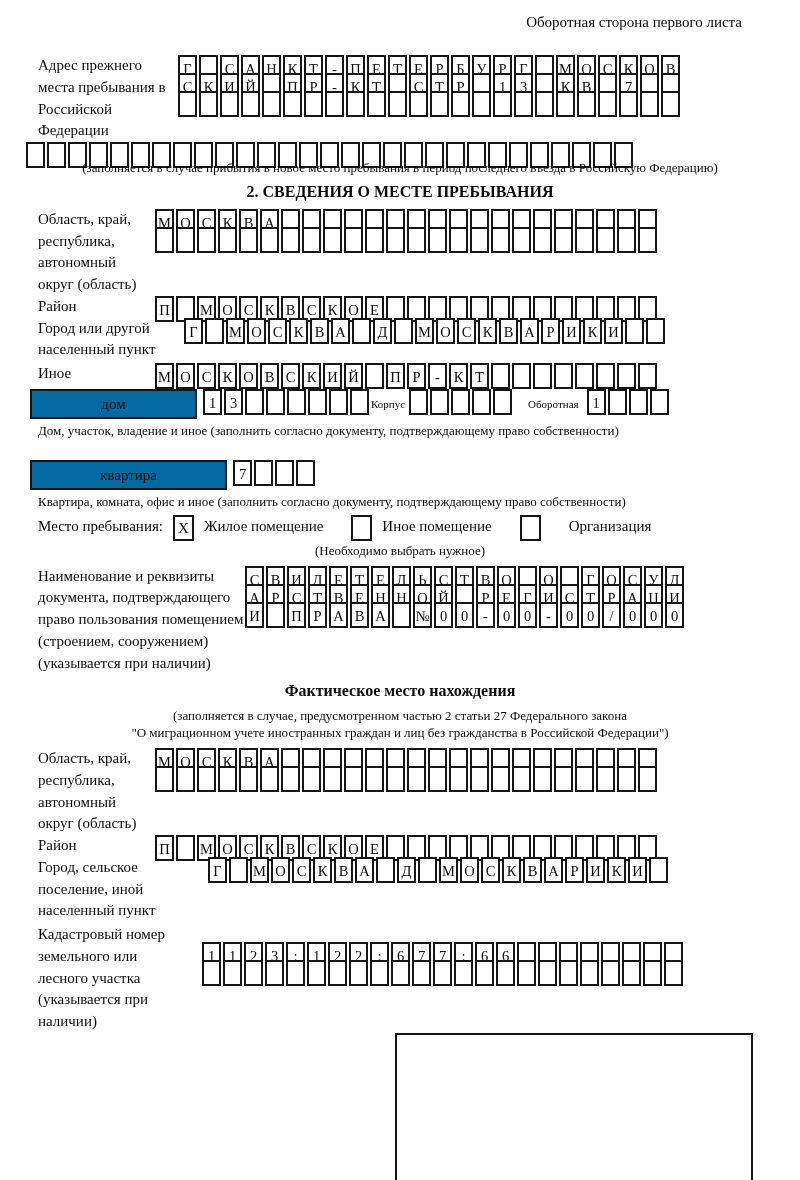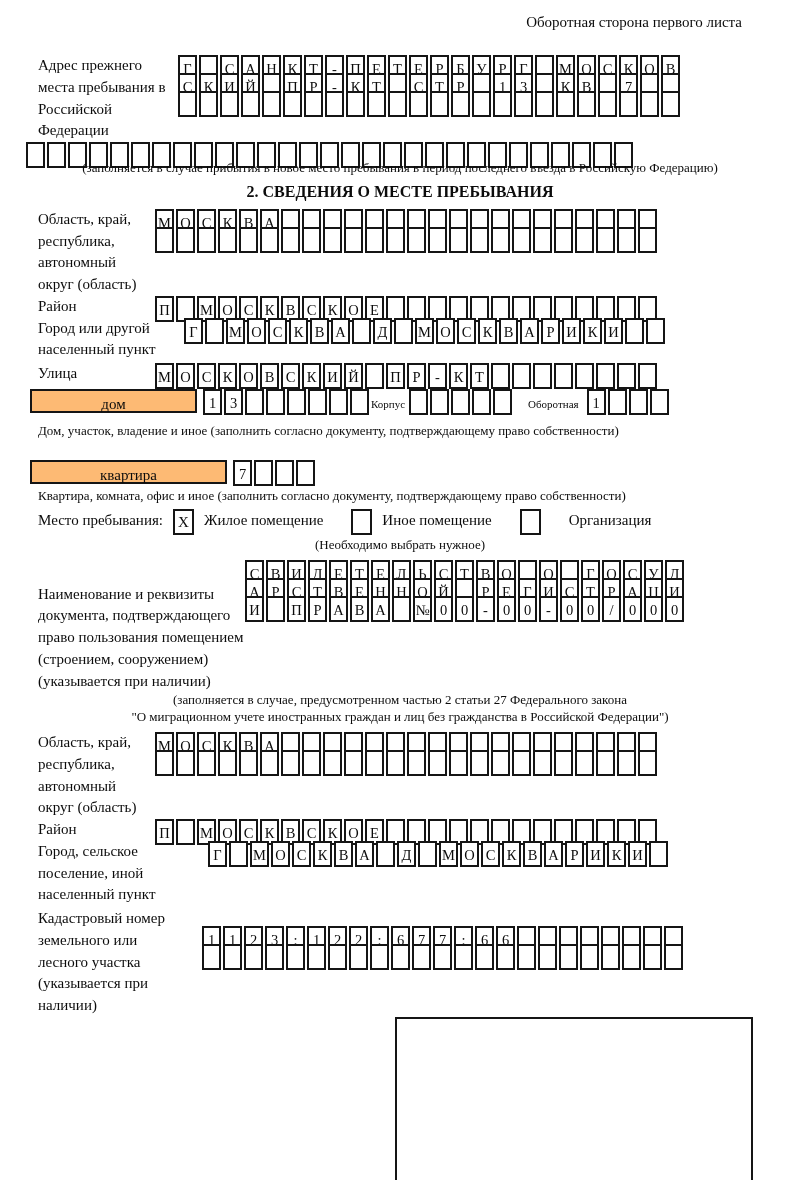--- a/index.html
+++ b/index.html
@@ -22,22 +22,22 @@
     border: 2px solid #151515; margin-right: 2px;
     font-size: 14.5px; line-height: 24px; text-align: center;
     vertical-align: top; background: #fff;
   }
   .caption { font-size: 13px; line-height: 1.3; }
   .center { text-align: center; }
 
   .sec-title { font-weight: bold; font-size: 16px; text-align: center; margin: 6px 0 8px 0; }
 
   .widebox {
-    border: 2px solid #151515; height: 24px; line-height: 26px;
-    text-align: center; font-size: 15px; flex: none; background: #fdba74;
+    border: 2px solid #151515; height: 30px; line-height: 26px;
+    text-align: center; font-size: 15px; flex: none; background: #0369a1;
   }
   .inline-lbl { font-size: 11px; line-height: 30px; flex: none; }
 
   .checkbox {
     display: inline-block; width: 21px; height: 26px;
     border: 2px solid #151515; vertical-align: middle;
     text-align: center; font-size: 15px; line-height: 23px; background: #fff;
   }
   .mesto-row { margin: 4px 0 2px 8px; font-size: 15px; }
   .mesto-row .gap-s { display: inline-block; width: 10px; }
@@ -82,21 +82,21 @@
     <div class="lbl" style="width:125px;">Район</div>
     <div class="cells-row"><span class="cell">П</span><span class="cell"></span><span class="cell">М</span><span class="cell">О</span><span class="cell">С</span><span class="cell">К</span><span class="cell">В</span><span class="cell">С</span><span class="cell">К</span><span class="cell">О</span><span class="cell">Е</span><span class="cell"></span><span class="cell"></span><span class="cell"></span><span class="cell"></span><span class="cell"></span><span class="cell"></span><span class="cell"></span><span class="cell"></span><span class="cell"></span><span class="cell"></span><span class="cell"></span><span class="cell"></span><span class="cell"></span></div>
   </div>
 
   <div class="row">
     <div class="lbl" style="width:154px;">Город или другой населенный пункт</div>
     <div class="cells-row"><span class="cell">Г</span><span class="cell"></span><span class="cell">М</span><span class="cell">О</span><span class="cell">С</span><span class="cell">К</span><span class="cell">В</span><span class="cell">А</span><span class="cell"></span><span class="cell">Д</span><span class="cell"></span><span class="cell">М</span><span class="cell">О</span><span class="cell">С</span><span class="cell">К</span><span class="cell">В</span><span class="cell">А</span><span class="cell">Р</span><span class="cell">И</span><span class="cell">К</span><span class="cell">И</span><span class="cell"></span><span class="cell"></span></div>
   </div>
 
   <div class="row mt2">
-    <div class="lbl" style="width:125px;">Улица</div>
+    <div class="lbl" style="width:125px;">Иное</div>
     <div class="cells-row"><span class="cell">М</span><span class="cell">О</span><span class="cell">С</span><span class="cell">К</span><span class="cell">О</span><span class="cell">В</span><span class="cell">С</span><span class="cell">К</span><span class="cell">И</span><span class="cell">Й</span><span class="cell"></span><span class="cell">П</span><span class="cell">Р</span><span class="cell">-</span><span class="cell">К</span><span class="cell">Т</span><span class="cell"></span><span class="cell"></span><span class="cell"></span><span class="cell"></span><span class="cell"></span><span class="cell"></span><span class="cell"></span><span class="cell"></span></div>
   </div>
 
   <div class="row mt4 mb4">
     <div class="widebox" style="width:167px;">дом</div>
     <div class="cells-row" style="margin-left:6px;"><span class="cell">1</span><span class="cell">3</span><span class="cell"></span><span class="cell"></span><span class="cell"></span><span class="cell"></span><span class="cell"></span><span class="cell"></span></div>
     <div class="inline-lbl">Корпус</div>
     <div class="cells-row" style="margin-left:4px;"><span class="cell"></span><span class="cell"></span><span class="cell"></span><span class="cell"></span><span class="cell"></span></div>
     <div class="inline-lbl" style="margin-left:14px;">Оборотная</div>
     <div class="cells-row" style="margin-left:8px;"><span class="cell">1</span><span class="cell"></span><span class="cell"></span><span class="cell"></span></div>
@@ -108,28 +108,29 @@
     <div class="cells-row" style="margin-left:6px;"><span class="cell">7</span><span class="cell"></span><span class="cell"></span><span class="cell"></span></div>
   </div>
   <div class="caption" style="padding-left:8px;">Квартира, комната, офис и иное (заполнить согласно документу, подтверждающему право собственности)</div>
 
   <div class="mesto-row">
     <span>Место пребывания:</span><span class="gap-s"></span><span class="checkbox"><span>X</span></span><span class="gap-s"></span><span>Жилое помещение</span><span class="gap-m"></span><span class="checkbox"><span></span></span><span class="gap-s"></span><span>Иное помещение</span><span class="gap-m"></span><span class="checkbox"><span></span></span><span class="gap-m"></span><span>Организация</span>
   </div>
   <div class="caption center mb6">(Необходимо выбрать нужное)</div>
 
   <div class="row">
-    <div class="lbl" style="width:215px;margin-top:24px;">Наименование и реквизиты документа, подтверждающего право пользования помещением (строением, сооружением) (указывается при наличии)</div>
+    <div class="lbl" style="width:215px;">Наименование и реквизиты документа, подтверждающего право пользования помещением (строением, сооружением) (указывается при наличии)</div>
     <div class="cells-col">
       <div class="cells-row"><span class="cell">С</span><span class="cell">В</span><span class="cell">И</span><span class="cell">Д</span><span class="cell">Е</span><span class="cell">Т</span><span class="cell">Е</span><span class="cell">Л</span><span class="cell">Ь</span><span class="cell">С</span><span class="cell">Т</span><span class="cell">В</span><span class="cell">О</span><span class="cell"></span><span class="cell">О</span><span class="cell"></span><span class="cell">Г</span><span class="cell">О</span><span class="cell">С</span><span class="cell">У</span><span class="cell">Д</span></div>
       <div class="cells-row"><span class="cell">А</span><span class="cell">Р</span><span class="cell">С</span><span class="cell">Т</span><span class="cell">В</span><span class="cell">Е</span><span class="cell">Н</span><span class="cell">Н</span><span class="cell">О</span><span class="cell">Й</span><span class="cell"></span><span class="cell">Р</span><span class="cell">Е</span><span class="cell">Г</span><span class="cell">И</span><span class="cell">С</span><span class="cell">Т</span><span class="cell">Р</span><span class="cell">А</span><span class="cell">Ц</span><span class="cell">И</span></div>
       <div class="cells-row"><span class="cell">И</span><span class="cell"></span><span class="cell">П</span><span class="cell">Р</span><span class="cell">А</span><span class="cell">В</span><span class="cell">А</span><span class="cell"></span><span class="cell">№</span><span class="cell">0</span><span class="cell">0</span><span class="cell">-</span><span class="cell">0</span><span class="cell">0</span><span class="cell">-</span><span class="cell">0</span><span class="cell">0</span><span class="cell">/</span><span class="cell">0</span><span class="cell">0</span><span class="cell">0</span></div>
     </div>
   </div>
 
+  <div class="sec-title" style="margin-top:8px;">Фактическое место нахождения</div>
   <div class="caption center">(заполняется в случае, предусмотренном частью 2 статьи 27 Федерального закона</div>
   <div class="caption center mb6">"О миграционном учете иностранных граждан и лиц без гражданства в Российской Федерации")</div>
 
   <div class="row">
     <div class="lbl" style="width:125px;">Область, край, республика, автономный округ (область)</div>
     <div class="cells-col">
       <div class="cells-row"><span class="cell">М</span><span class="cell">О</span><span class="cell">С</span><span class="cell">К</span><span class="cell">В</span><span class="cell">А</span><span class="cell"></span><span class="cell"></span><span class="cell"></span><span class="cell"></span><span class="cell"></span><span class="cell"></span><span class="cell"></span><span class="cell"></span><span class="cell"></span><span class="cell"></span><span class="cell"></span><span class="cell"></span><span class="cell"></span><span class="cell"></span><span class="cell"></span><span class="cell"></span><span class="cell"></span><span class="cell"></span></div>
       <div class="cells-row"><span class="cell"></span><span class="cell"></span><span class="cell"></span><span class="cell"></span><span class="cell"></span><span class="cell"></span><span class="cell"></span><span class="cell"></span><span class="cell"></span><span class="cell"></span><span class="cell"></span><span class="cell"></span><span class="cell"></span><span class="cell"></span><span class="cell"></span><span class="cell"></span><span class="cell"></span><span class="cell"></span><span class="cell"></span><span class="cell"></span><span class="cell"></span><span class="cell"></span><span class="cell"></span><span class="cell"></span></div>
     </div>
   </div>

